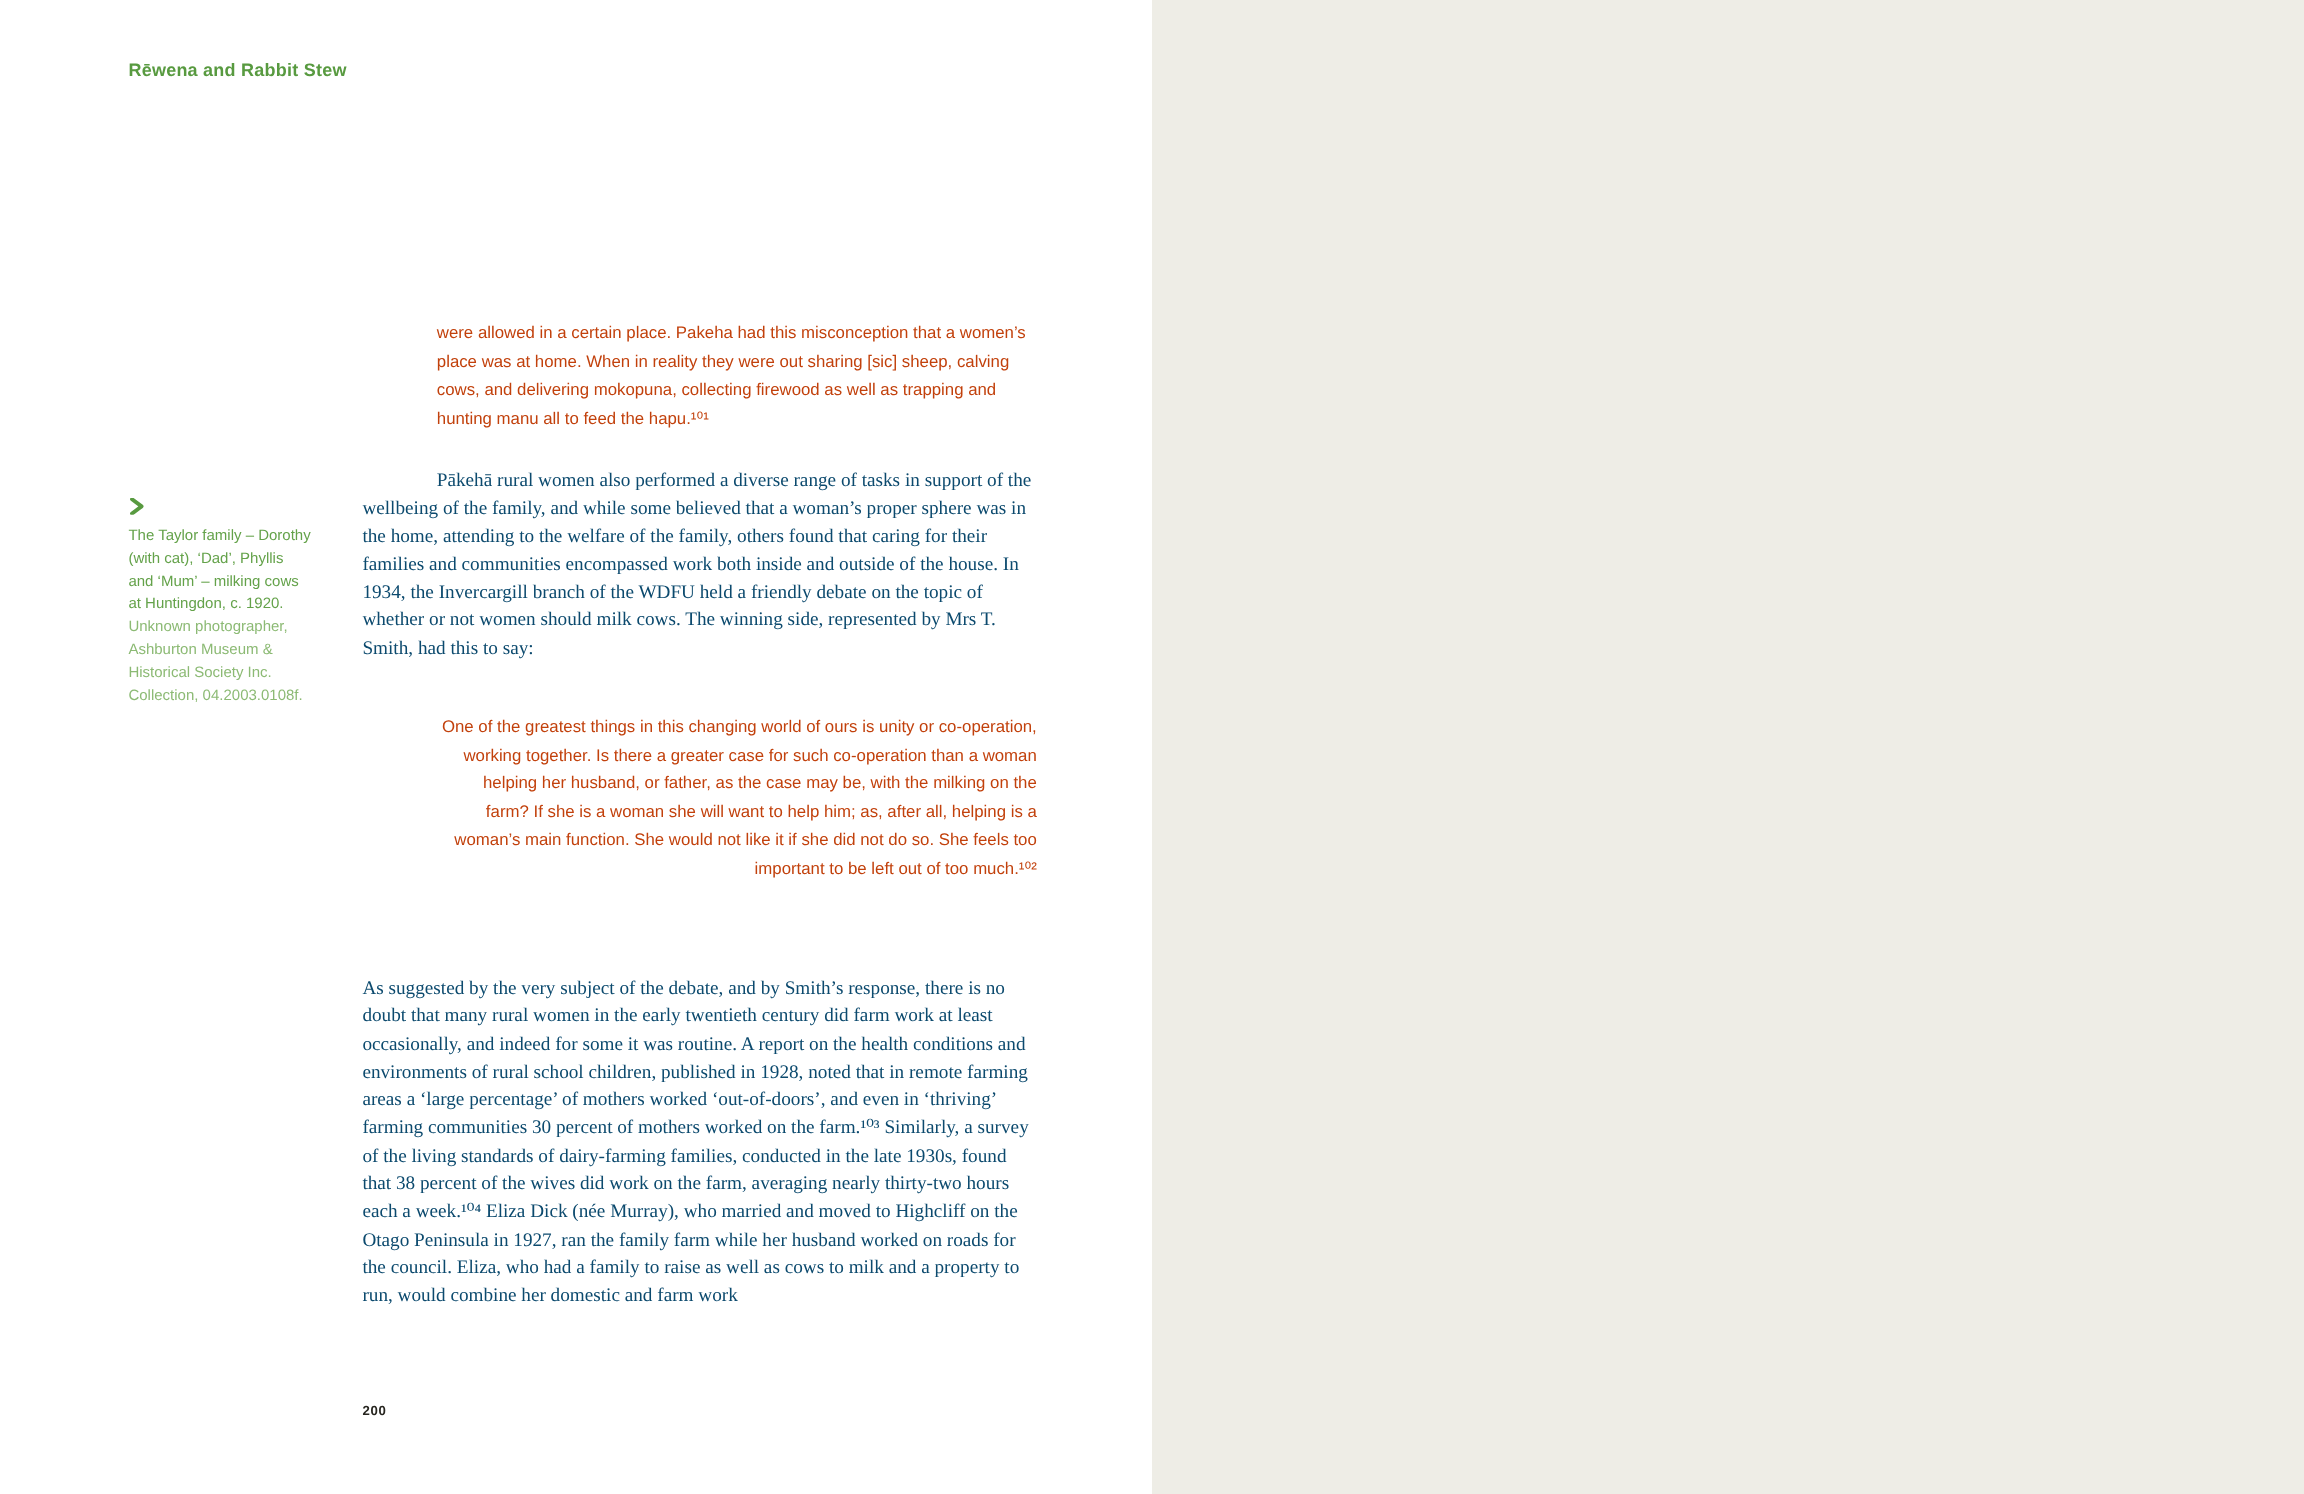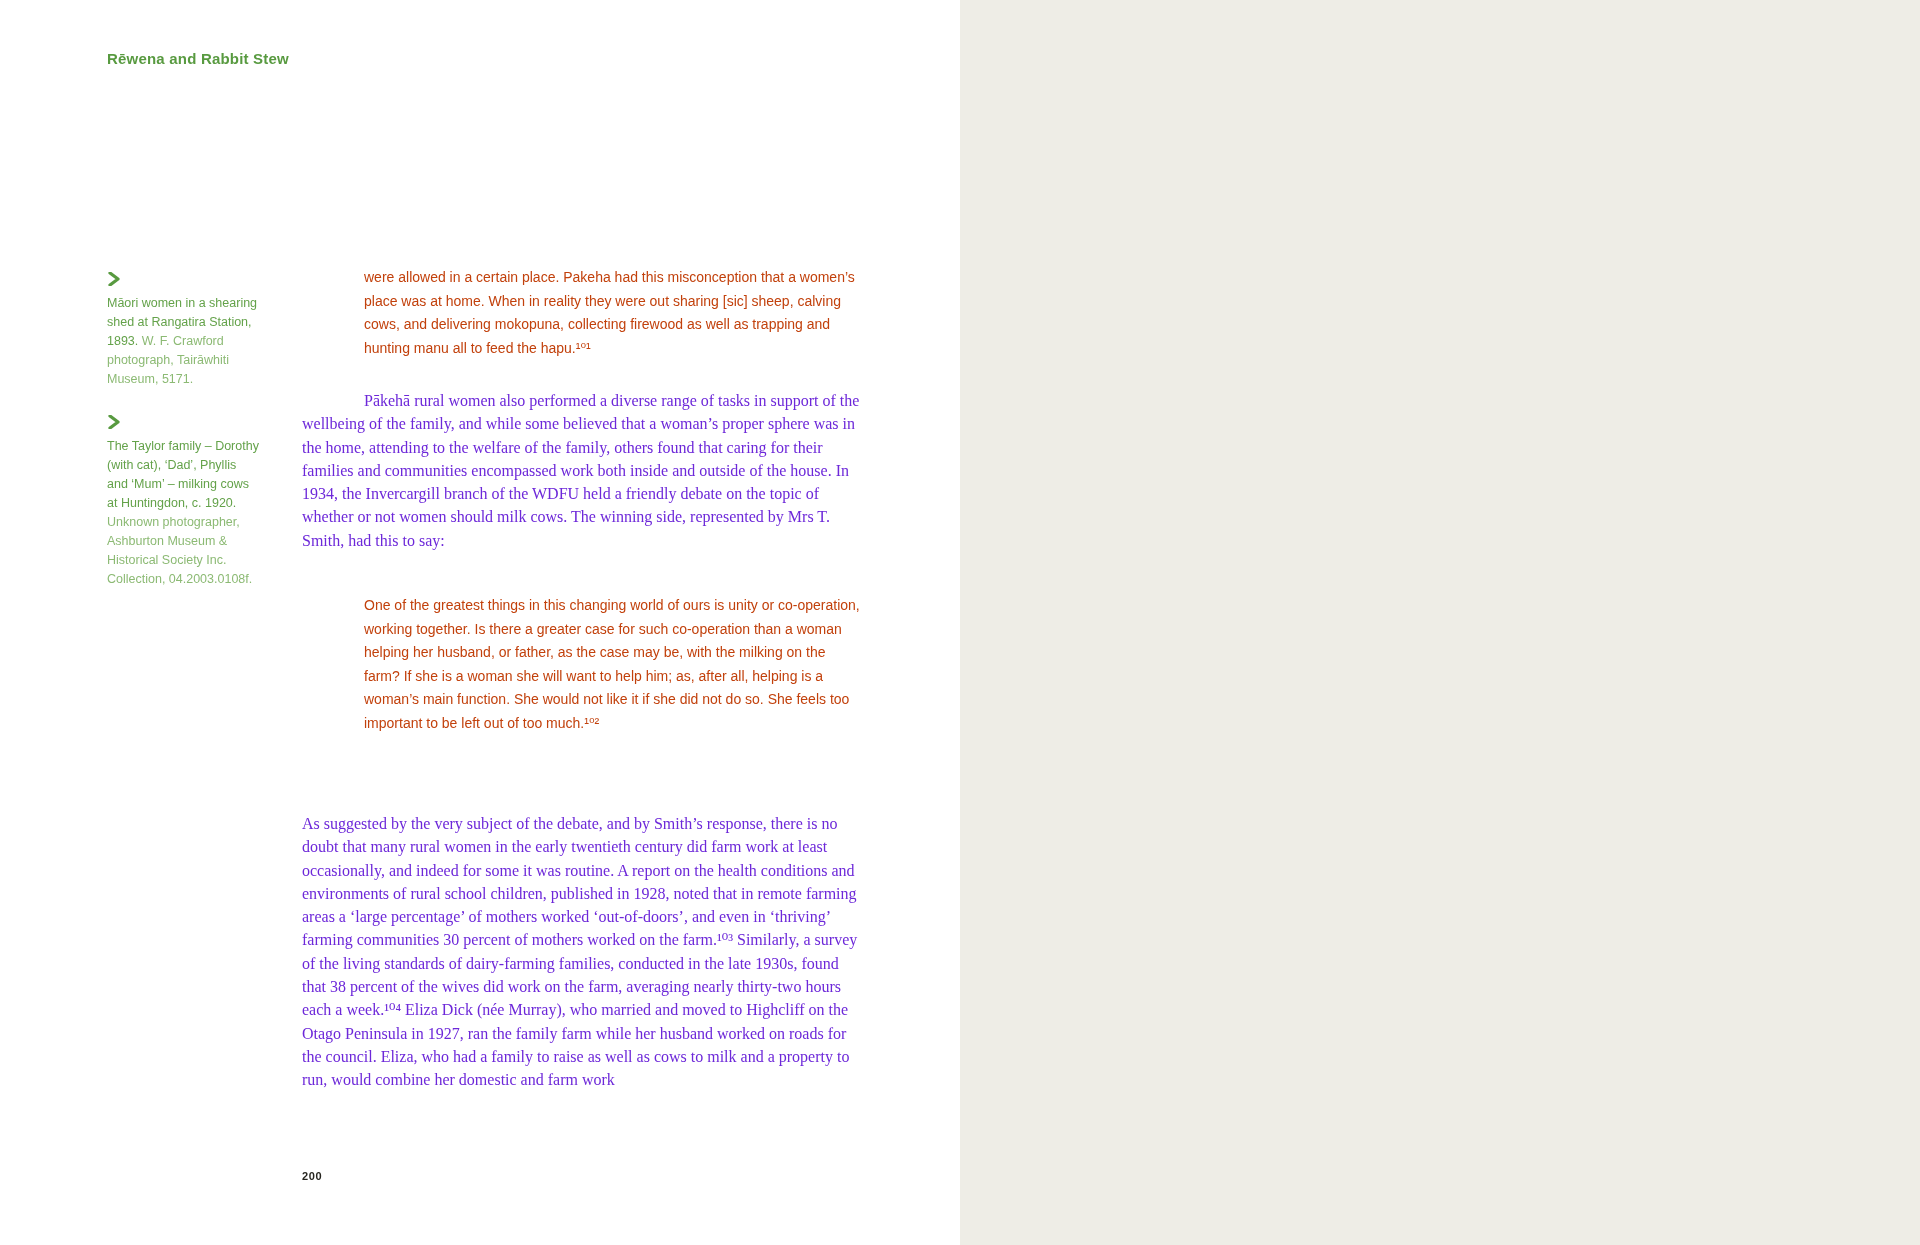--- a/index.html
+++ b/index.html
@@ -15,48 +15,39 @@
 
   .caption { position:absolute; left:107px; width:152px; font-size:12.5px; line-height:19px; }
   .cap1 { top:272px; }
   .cap2 { top:415px; }
   .caption .chev { display:block; height:14px; margin-bottom:8px; color:#589a40; }
   .caption-title  { color:#64a24a; }
   .caption-credit { color:#8cba74; }
 
   .quote { position:absolute; left:364px; width:500px; font-size:14px; line-height:23.5px; color:#c2410c; }
   .q1 { top:266px; }
-  .q2 { top:594px; }
+  .q2 { top:594px;text-align:right; }
 
   .para { position:absolute; left:302px; width:560px; font-family:"Liberation Serif","DejaVu Serif",serif;
-          font-size:16px; line-height:23.3px; color:#6d28d9; }
+          font-size:16px; line-height:23.3px; color:#0c4a6e; }
   .p1 { top:389px; text-indent:62px; }
   .p2 { top:812px; }
 
   .folio { position:absolute; left:302px; top:1170px; font-size:11px; font-weight:bold;
            color:#26251f; letter-spacing:.6px; }
 </style>
 </head>
 <body>
 
 <div class="spread">
 
   <div class="page-left">
 
     <div class="running-head">Rēwena and Rabbit Stew</div>
 
-    <div class="caption cap1">
-      <span class="chev">
-        <svg width="14" height="14" viewBox="0 0 14 14">
-            <path d="M3 1 L11 7 L3 13" fill="none" stroke="currentColor" stroke-width="3.2" stroke-linecap="round" stroke-linejoin="round"></path>
-          </svg>
-      </span>
-      <span class="caption-title">Māori women in a shearing shed at Rangatira Station, 1893.</span>
-      <span class="caption-credit">W. F. Crawford photograph, Tairāwhiti Museum, 5171.</span>
-    </div>
 
     <div class="caption cap2">
       <span class="chev">
         <svg width="14" height="14" viewBox="0 0 14 14">
             <path d="M3 1 L11 7 L3 13" fill="none" stroke="currentColor" stroke-width="3.2" stroke-linecap="round" stroke-linejoin="round"></path>
           </svg>
       </span>
       <span class="caption-title">The Taylor family – Dorothy (with cat), ‘Dad’, Phyllis and ‘Mum’ – milking cows at Huntingdon, c. 1920.</span>
       <span class="caption-credit">Unknown photographer, Ashburton Museum &amp; Historical Society Inc. Collection, 04.2003.0108f.</span>
     </div>

